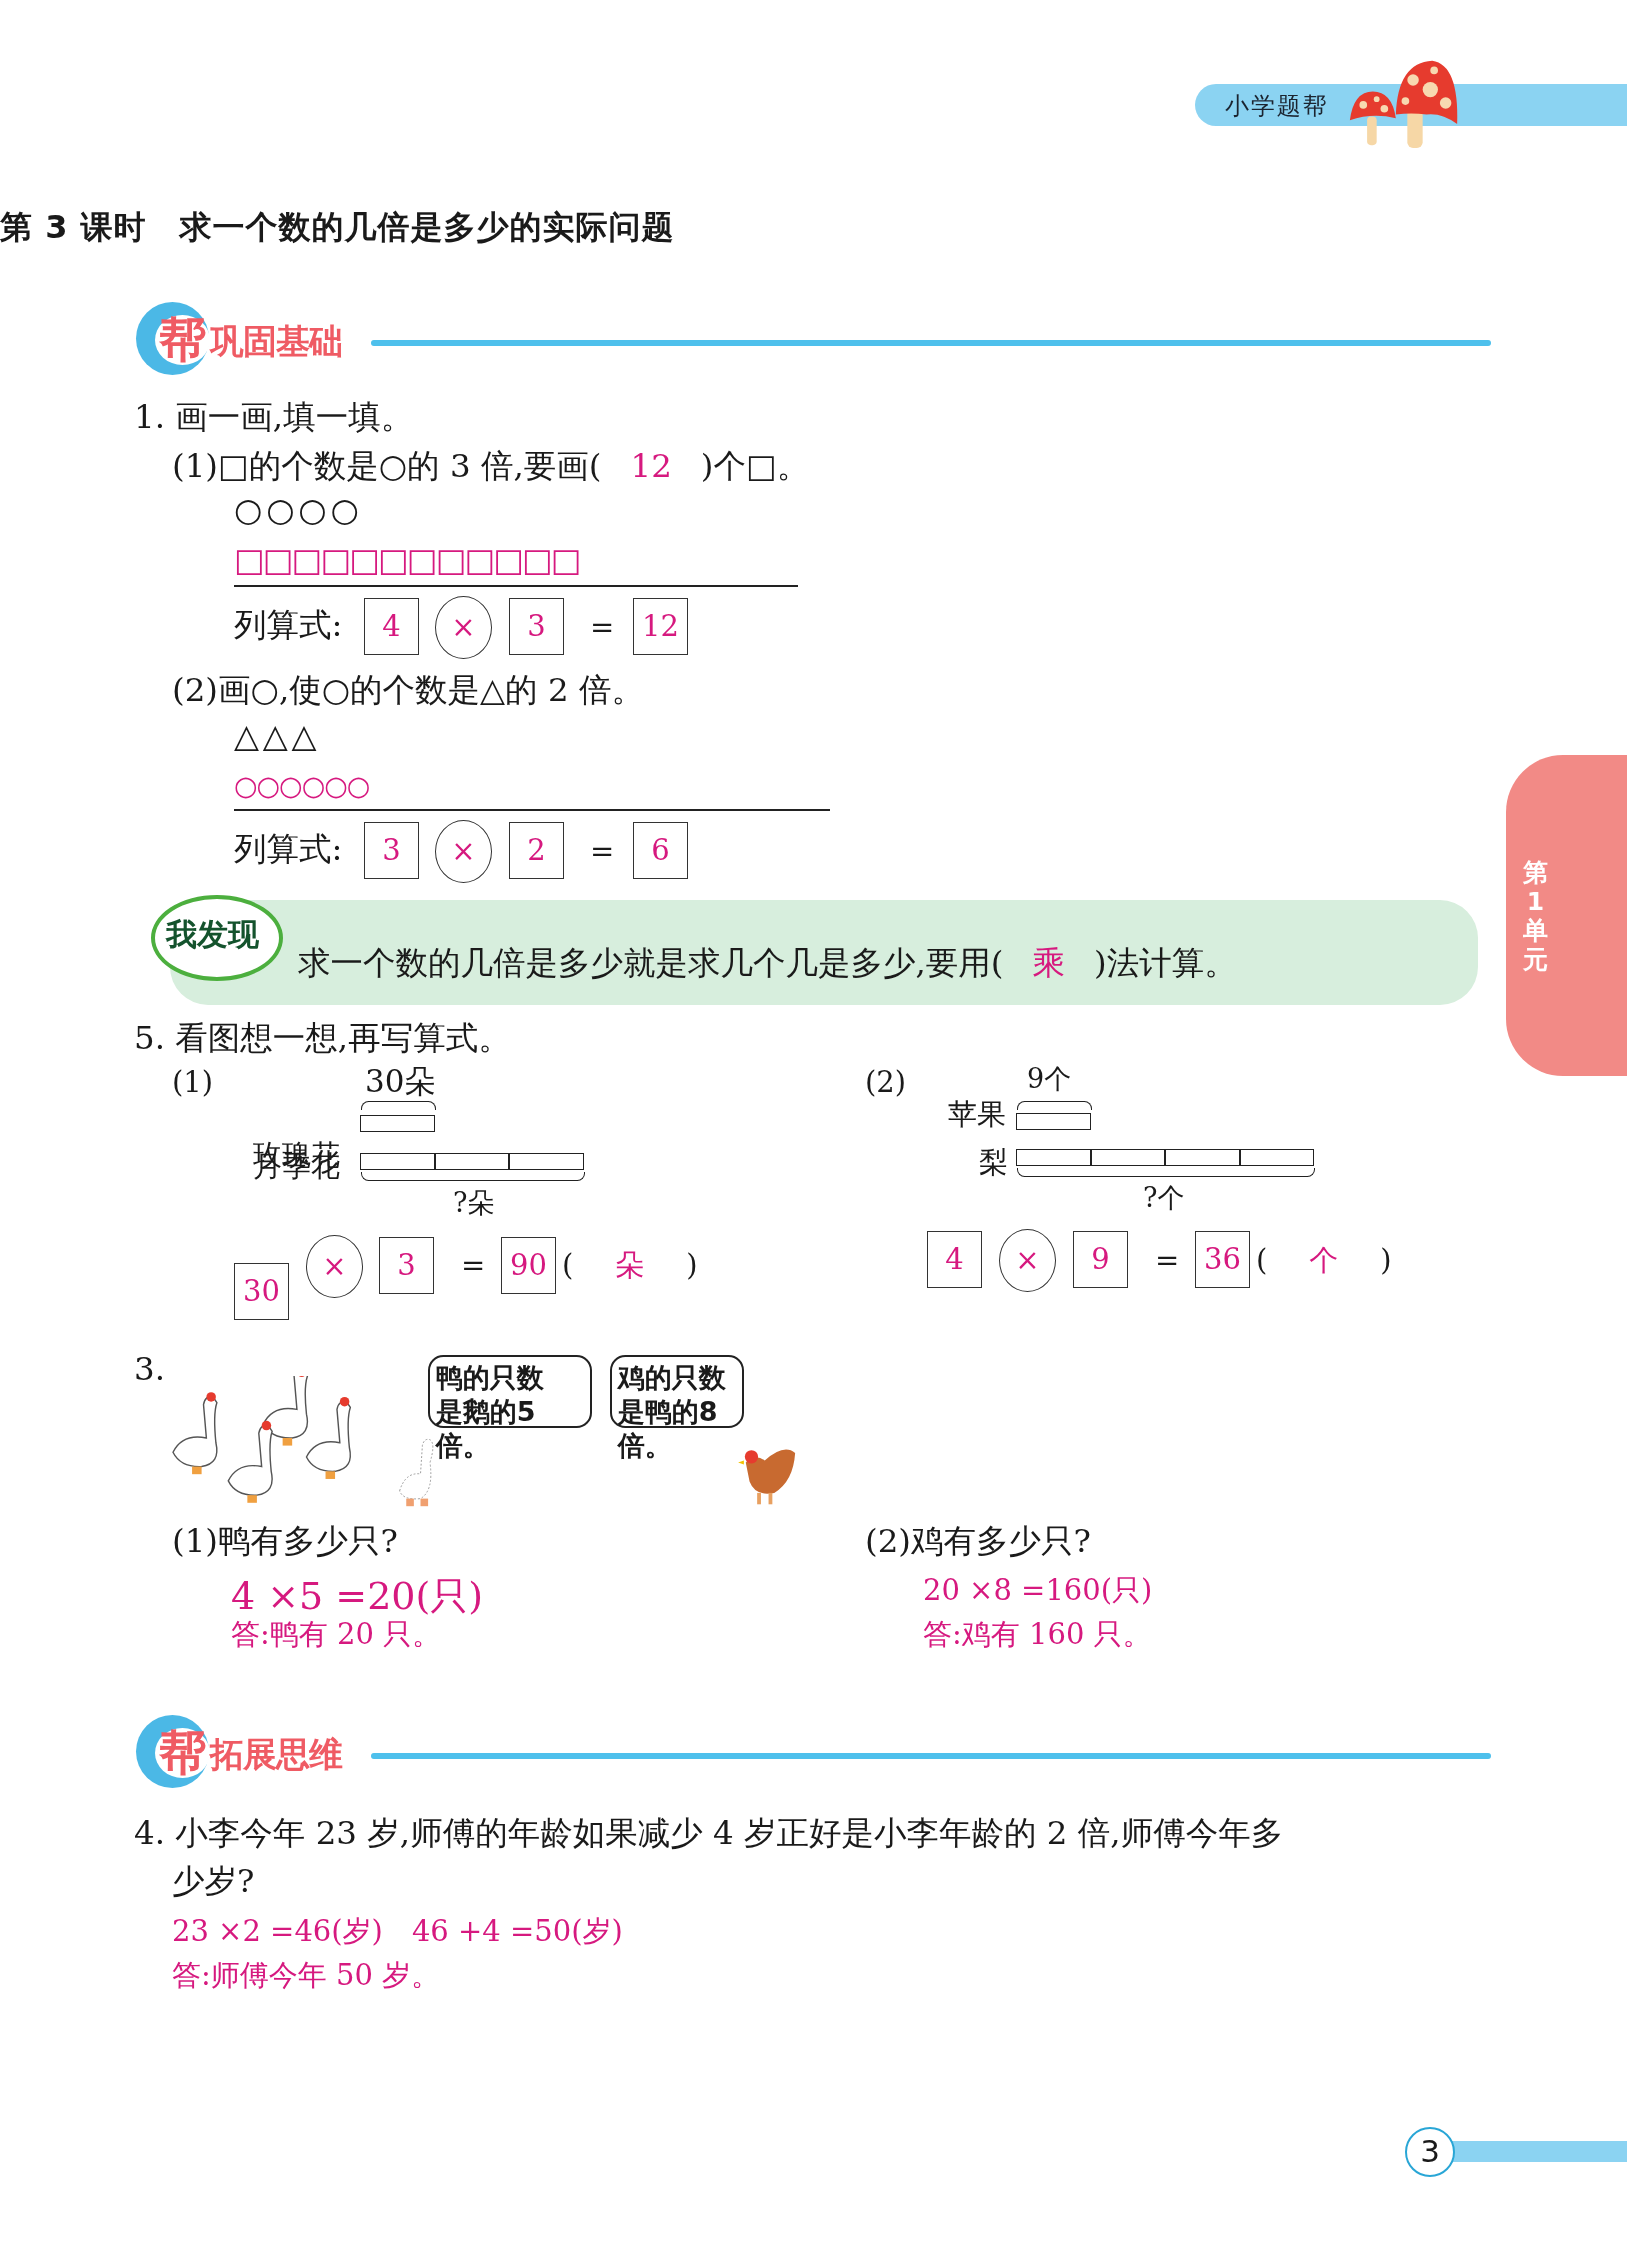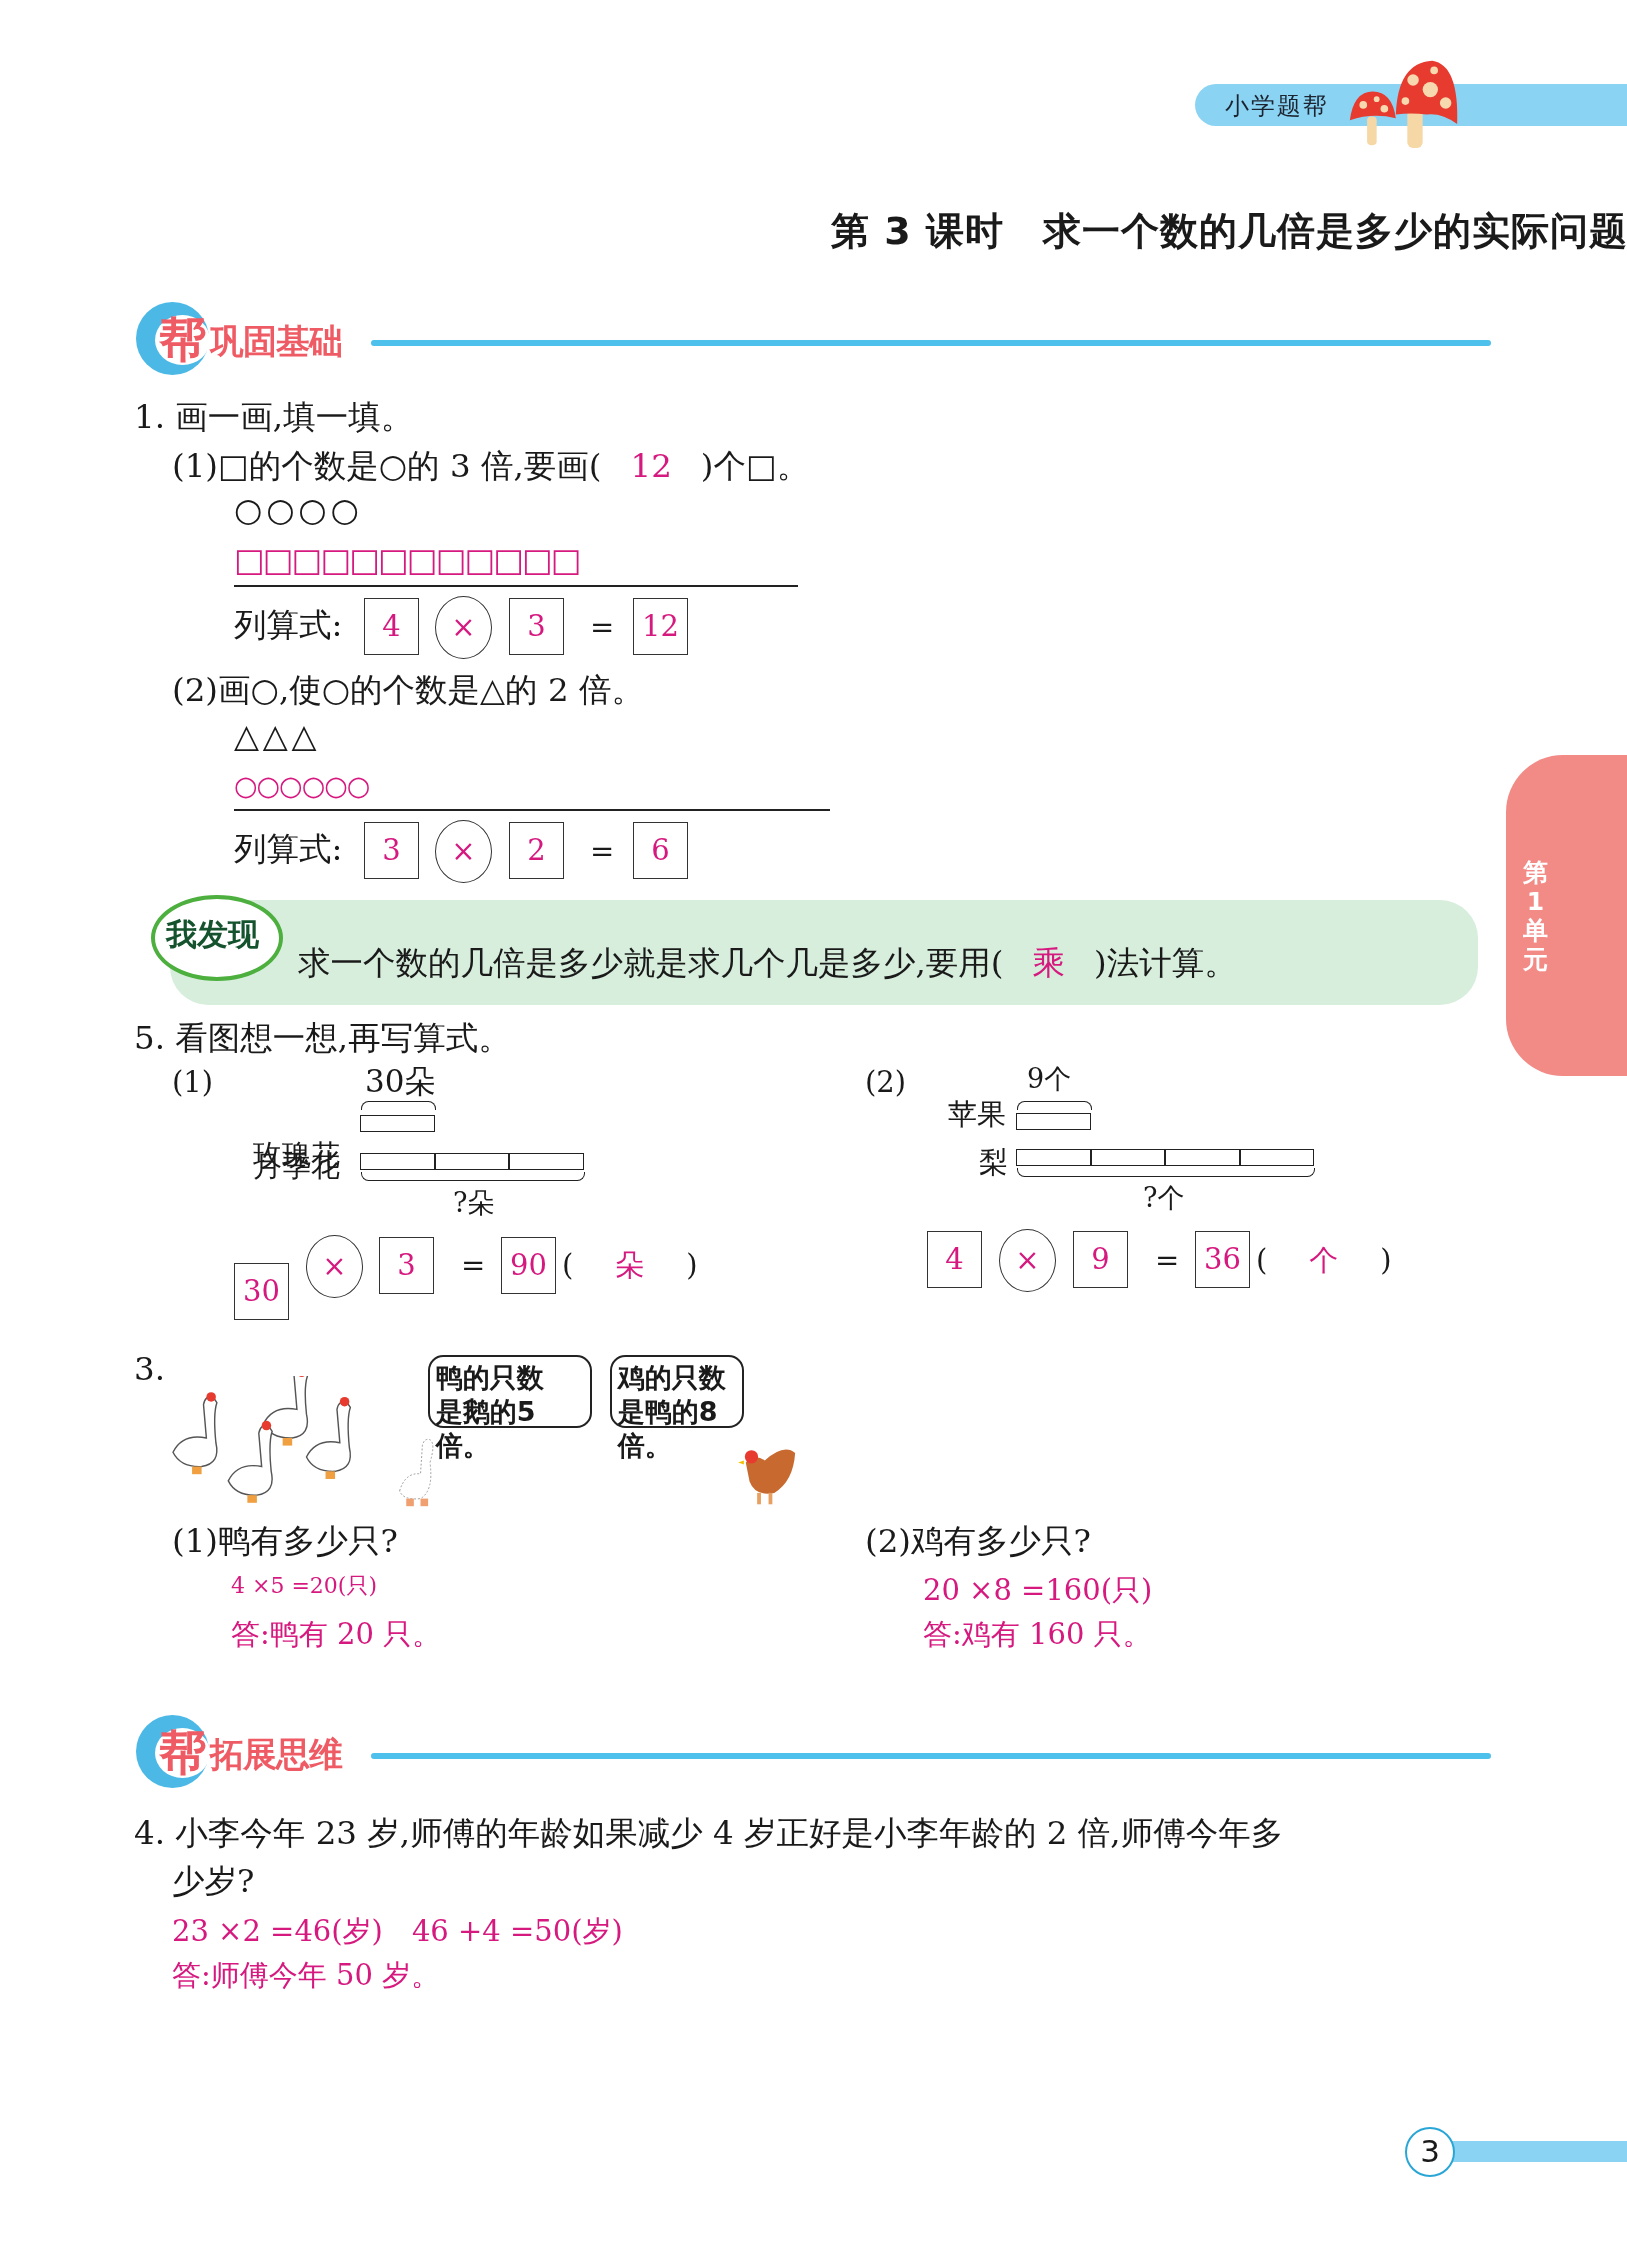--- a/index.html
+++ b/index.html
@@ -3,21 +3,21 @@
 <meta charset="utf-8">
 <style>
   html,body{margin:0;padding:0;background:#fff;}
   body{width:1628px;height:2260px;position:relative;overflow:hidden;
        font-family:"DejaVu Serif","Liberation Serif",serif;color:#1a1a1a;}
   .abs{position:absolute;}
   .pink{color:#d6197f;}
   
   .top-bar{left:1195px;top:84px;width:433px;height:42px;background:#8bd3f2;border-radius:21px 0 0 21px;}
   .top-bar-label{left:1225px;top:90px;font-size:24px;font-family:"DejaVu Sans",sans-serif;color:#1b2430;letter-spacing:1.9px;}
-  .page-title{left:0;width:1628px;top:206px;text-align:right;font-size:38px;font-weight:bold;font-family:"DejaVu Sans","Liberation Sans",sans-serif;letter-spacing:1px;}
+  .page-title{left:0;width:1628px;top:206px;text-align:left;font-size:32px;font-weight:bold;font-family:"DejaVu Sans","Liberation Sans",sans-serif;letter-spacing:1px;}
   
   .sec-head{left:134px;width:1357px;height:86px;}
   .sec-c{position:absolute;left:1.9px;top:3.8px;width:73px;height:73px;border-radius:50%;background:#4bb8e6;}
   .sec-c::after{content:"";position:absolute;left:19px;top:13.4px;width:55px;height:50px;background:#fff;border-radius:50%;}
   .sec-bang{position:absolute;left:25px;top:9.6px;font-size:48px;font-weight:bold;color:#ef5b64;font-family:"DejaVu Sans",sans-serif;z-index:2;}
   .sec-label{position:absolute;left:76px;top:21px;font-size:34px;font-weight:bold;color:#ef5b64;font-family:"DejaVu Sans",sans-serif;letter-spacing:-1px;}
   .sec-line{position:absolute;left:237px;top:42px;right:0;height:5.7px;background:#4ec0ec;border-radius:2.9px;}
   .q{font-size:32.5px;}
   .sub{font-size:32.5px;}
   .shape-row{font-size:32.5px;letter-spacing:3.8px;}
@@ -178,21 +178,21 @@
 </div>
 <svg class="abs" style="left:736px;top:1434px" width="67" height="76" viewBox="0 0 70 80">
   <path d="M10 30 Q20 20 30 28 Q50 10 62 20 Q60 50 40 62 Q20 66 14 50 Z" fill="#c86a30"></path>
   <circle cx="16" cy="24" r="7" fill="#e63b2e"></circle>
     <path d="M8 28 L2 30 L8 32Z" fill="#f2c200"></path>
   <rect x="22" y="62" width="4" height="12" fill="#e8a060"></rect>
     <rect x="34" y="62" width="4" height="12" fill="#e8a060"></rect>
 </svg>
 
 <div class="abs sub" style="left:172px;top:1520px">(1)鸭有多少只?</div>
-<div class="abs pink" style="left:231px;top:1571px;font-size:22px">4 ×5 =20(只)</div>
+<div class="abs pink" style="left:231px;top:1571px;font-size:38px">4 ×5 =20(只)</div>
 <div class="abs pink" style="left:231px;top:1615px;font-size:29px">答:鸭有 20 只。</div>
 <div class="abs sub" style="left:865px;top:1520px">(2)鸡有多少只?</div>
 <div class="abs pink" style="left:923px;top:1571px;font-size:29px">20 ×8 =160(只)</div>
 <div class="abs pink" style="left:923px;top:1615px;font-size:29px">答:鸡有 160 只。</div>
 
 <div class="abs sec-head" style="top:1711px">
   <div class="sec-c"></div>
   <span class="sec-bang">帮</span>
   <span class="sec-label">拓展思维</span>
   <div class="sec-line"></div>

